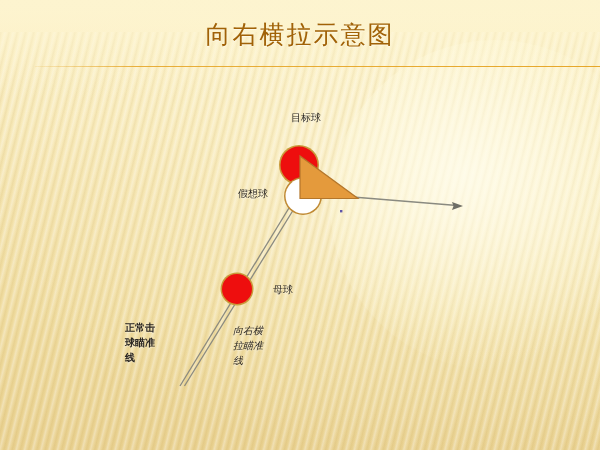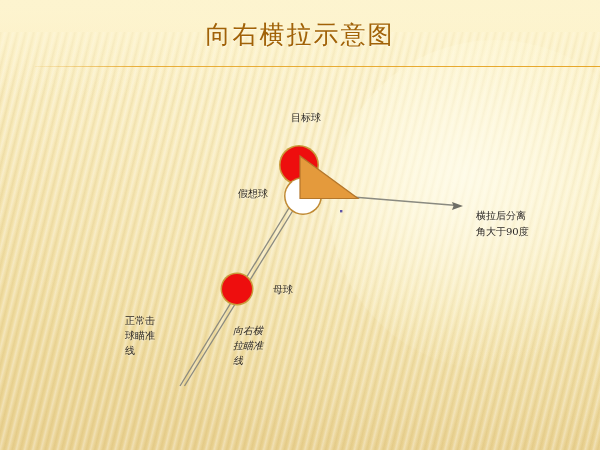--- a/index.html
+++ b/index.html
@@ -101,21 +101,21 @@
     font-size: 10px;
     line-height: 15px;
     color: #2a2622;
     white-space: pre-line;
     text-shadow: 0 1px 0 rgba(255,255,255,0.35);
   }
   .lbl-target   { left: 291px; top: 110px; }
   .lbl-ghost    { left: 196px; top: 186px; margin-left: 42px; }
   .lbl-cue      { left: 273px; top: 282px; }
   .lbl-right    { left: 476px; top: 208px; line-height: 16px; }
-  .lbl-normal   { left: 125px; top: 313px; width: 48px; }
+  .lbl-normal   { left: 125px; top: 320px; width: 48px; font-weight: bold; }
   .lbl-draw     { left: 233px; top: 323px; width: 48px; font-style: italic; }
 </style>
 </head>
 <body>
 
 <div id="slide">
 
   <div class="bg-base"></div>
   <div class="bg-stripes"></div>
   <div class="bg-stripes-fade"></div>
@@ -145,22 +145,20 @@
 
     <rect x="340" y="210" width="2.4" height="2.4" fill="#5f56a8"></rect>
   </svg>
 
   <div class="lbl lbl-target">目标球</div>
 
   <div class="lbl lbl-ghost">假想球</div>
 
   <div class="lbl lbl-cue">母球</div>
 
-  <div class="lbl lbl-right">横拉后分离
-角大于90度</div>
 
   <div class="lbl lbl-normal">正常击
 球瞄准
 线</div>
 
   <div class="lbl lbl-draw">向右横
 拉瞄准
 线</div>
 
 </div>

